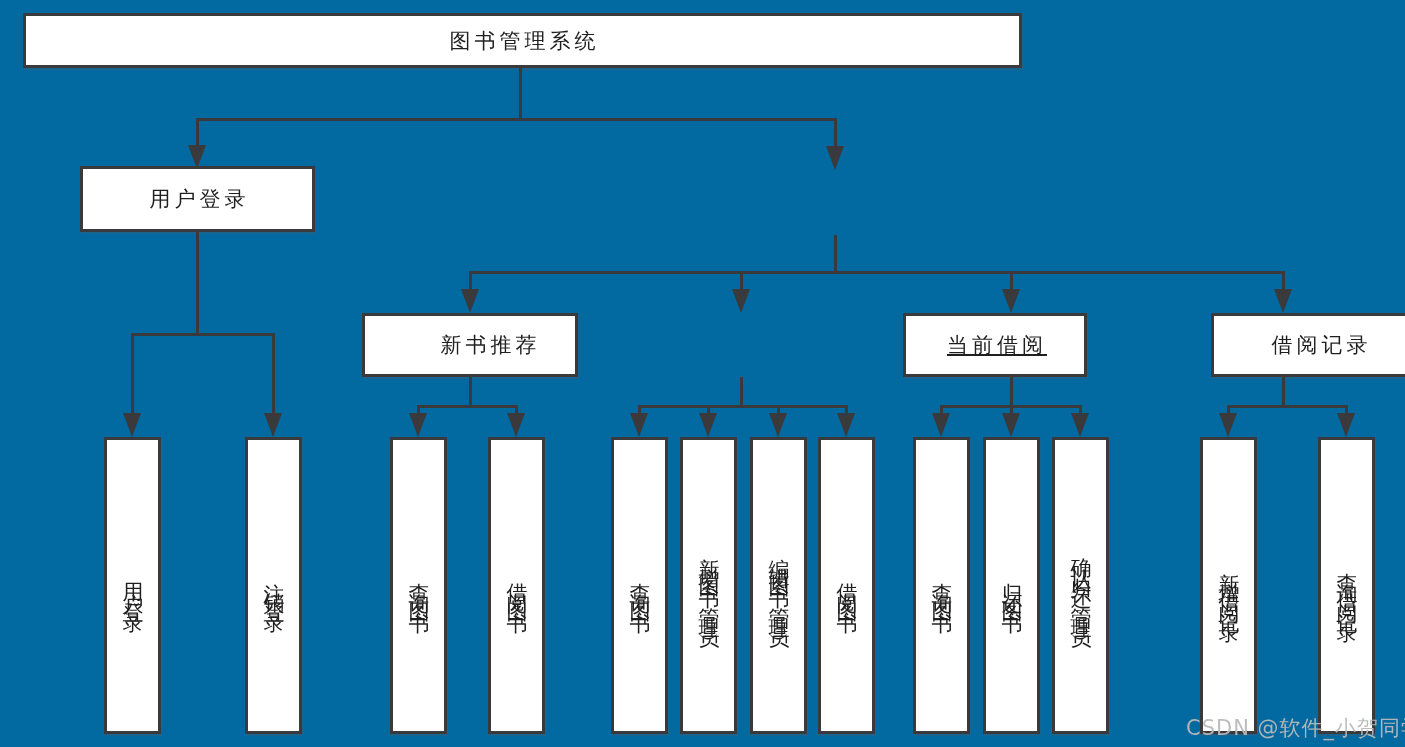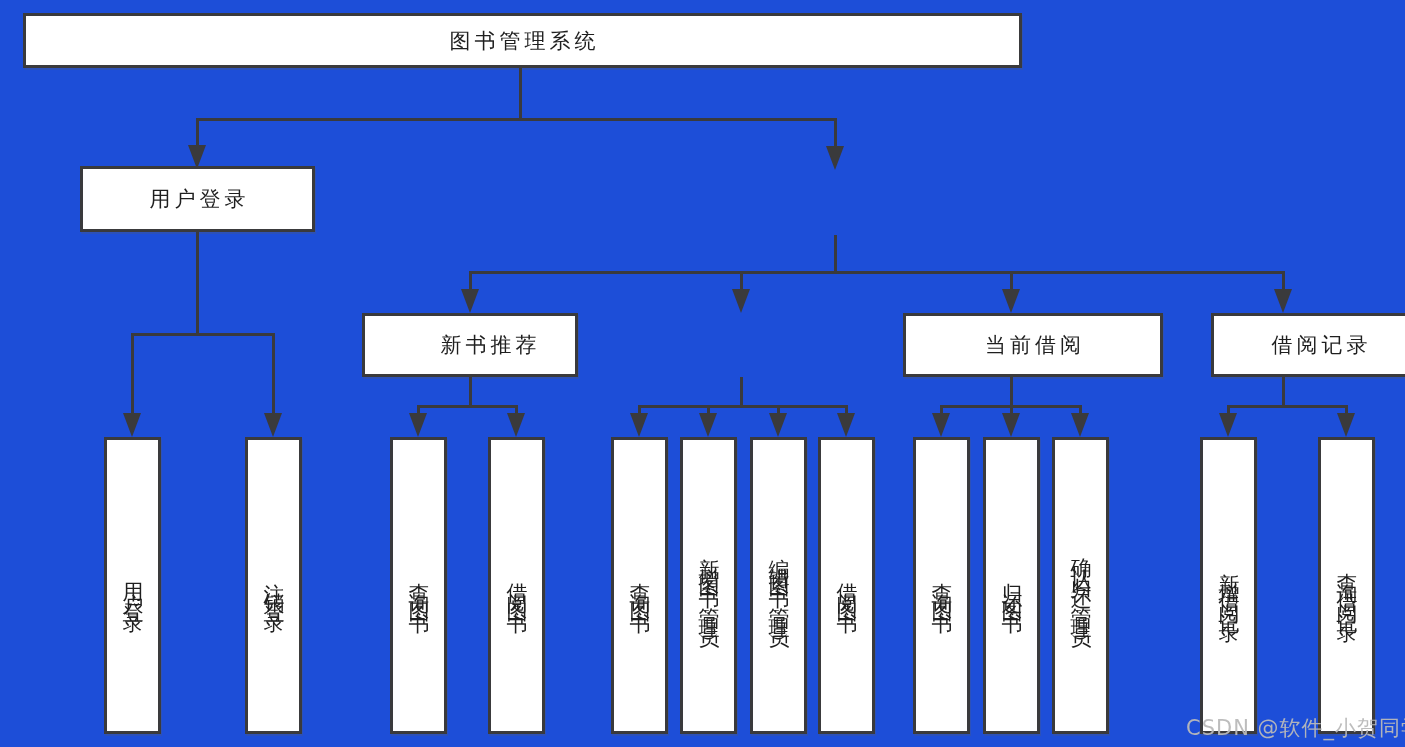--- a/index.html
+++ b/index.html
@@ -1,18 +1,18 @@
 <!DOCTYPE html>
 <html><head>
 <meta charset="utf-8">
 <style>
   html,body { margin:0; padding:0; background:#ffffff; }
   #canvas {
     position:relative; width:1405px; height:747px;
-    background:#1d4ed8; overflow:hidden;
+    background:#0369a1; overflow:hidden;
     font-family:"DejaVu Sans", sans-serif;
   }
   .node {
     position:absolute; box-sizing:border-box;
     border:3px solid #3a3a3c; background:#ffffff;
     display:flex; align-items:center; justify-content:center;
     color:#1f1f1f;
     box-shadow:1px 2px 0 rgba(90,90,90,0.25);
   }
   .hnode { font-size:21px; letter-spacing:4px; text-indent:4px; }
@@ -64,21 +64,21 @@
   <div class="lv" style="left:469px; top:271px; height:22px;"></div>
   <div class="arr" style="left:461px; top:289px;"></div>
   <div class="lv" style="left:740px; top:271px; height:22px;"></div>
   <div class="arr" style="left:732px; top:289px;"></div>
   <div class="lv" style="left:1010px; top:271px; height:22px;"></div>
   <div class="arr" style="left:1002px; top:289px;"></div>
   <div class="lv" style="left:1282px; top:271px; height:22px;"></div>
   <div class="arr" style="left:1274px; top:289px;"></div>
 
   <div class="node hnode" style="left:362px; top:313px; width:216px; height:64px;padding-left:37px;">新书推荐</div>
-  <div class="node hnode" style="left:903px; top:313px; width:260px; height:64px;">当前借阅</div>
+  <div class="node hnode" style="left:903px; top:313px; width:184px; height:64px;text-decoration:underline;">当前借阅</div>
   <div class="node hnode" style="left:1175px; top:313px; width:217px; height:64px;margin-left:36px;">借阅记录</div>
 
   <div class="lv" style="left:469px; top:377px; height:31px;"></div>
   <div class="lh" style="left:417px; top:405px; width:101px;"></div>
   <div class="lv" style="left:417px; top:405px; height:16px;"></div>
   <div class="arr" style="left:409px; top:413px;"></div>
   <div class="lv" style="left:515px; top:405px; height:16px;"></div>
   <div class="arr" style="left:507px; top:413px;"></div>
 
   <div class="lv" style="left:740px; top:377px; height:31px;"></div>

